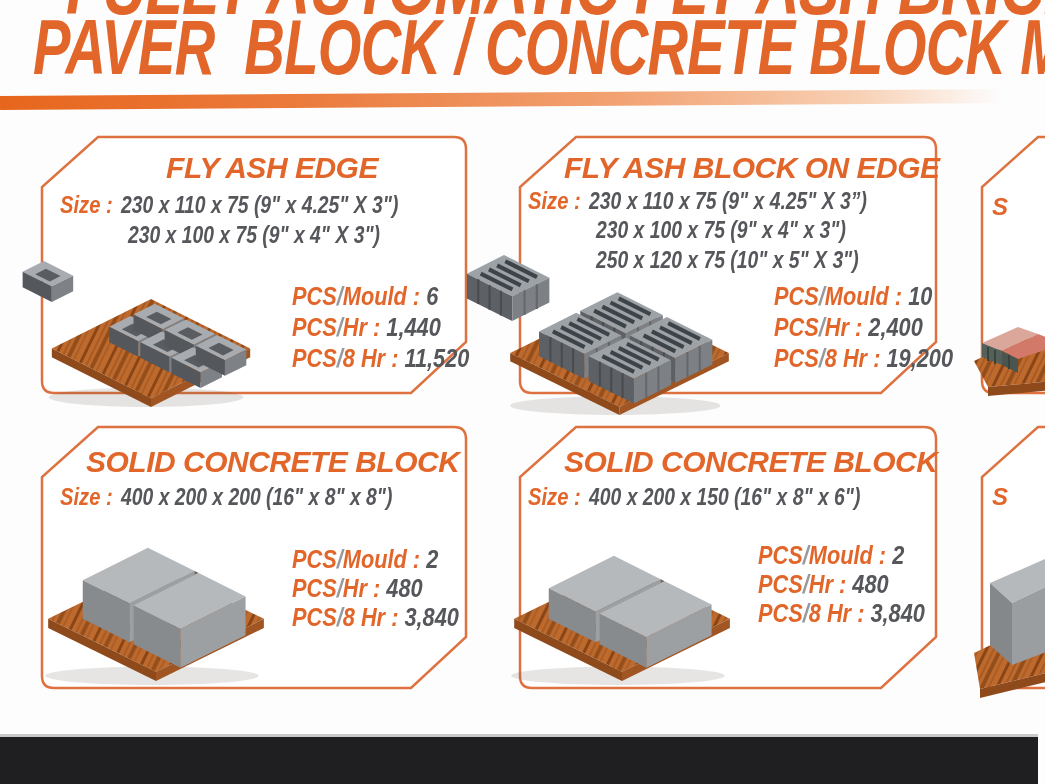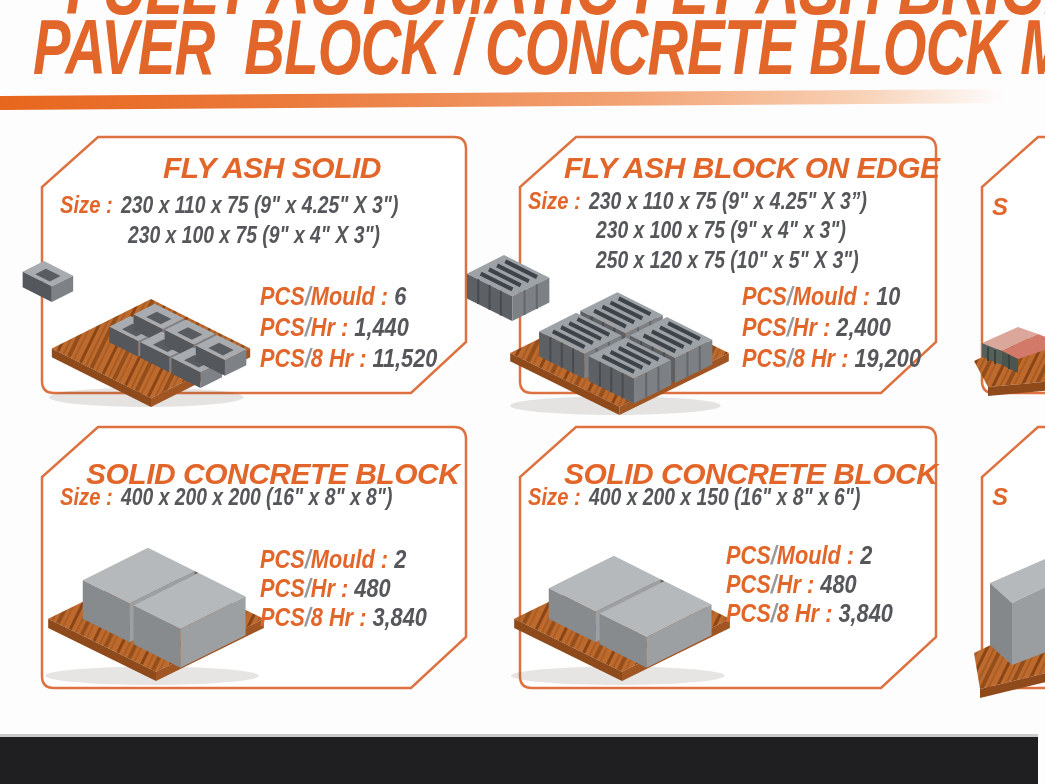--- a/index.html
+++ b/index.html
@@ -28,35 +28,35 @@
   .c2{left:518px;top:135px;width:420px;height:260px;}
   .c3{left:40px;top:425px;width:428px;height:265px;}
   .c4{left:518px;top:425px;width:420px;height:265px;}
   .p1{left:980px;top:135px;width:430px;height:260px;}
   .p2{left:980px;top:425px;width:430px;height:265px;}
   .outline{position:absolute;left:0;top:0;width:100%;height:100%;overflow:visible;}
   .card-title{
     position:absolute;top:16px;left:46px;right:10px;text-align:center;
     color:#e2662a;font-size:30px;letter-spacing:-0.5px;white-space:nowrap;
   }
-  .c3 .card-title,.c4 .card-title{top:20px;margin-top:12px;}
+  .c3 .card-title,.c4 .card-title{top:20px;}
   .size-row,.size-extra{
     position:absolute;white-space:pre;font-size:23px;
     transform:scaleX(0.84);transform-origin:left top;color:#55575b;
   }
   .size-label{color:#e2662a;font-size:24px;margin-right:10px;}
   .c1 .size-row{left:20px;top:56px;}
   .c1 .size-extra{left:88px;top:87px;}
   .c2 .size-row{left:10px;top:52px;}
   .c2 .size-extra.e1{left:78px;top:82px;}
   .c2 .size-extra.e2{left:78px;top:112px;}
   .c3 .size-row{left:20px;top:58px;}
   .c4 .size-row{left:10px;top:58px;}
   .size-frag{position:absolute;left:12px;top:58px;color:#e2662a;font-size:24px;}
-  .stats{position:absolute;}
+  .stats{position:absolute;margin-left:32px;}
   .c1 .stats{left:220px;top:146px;}
   .c2 .stats{left:224px;top:146px;}
   .c3 .stats{left:220px;top:120px;}
   .c4 .stats{left:208px;top:116px;}
   .stat-row{
     display:block;white-space:pre;font-size:25px;line-height:31px;
     transform:scaleX(0.87);transform-origin:left top;
   }
   .c3 .stat-row,.c4 .stat-row{line-height:29px;}
   .o{color:#e2662a;}
@@ -91,21 +91,21 @@
   </svg>
 
   <div class="hdr-line hdr-line1">FULLY AUTOMATIC FLY ASH BRICK</div>
   <div class="hdr-line hdr-line2">PAVER  BLOCK / CONCRETE BLOCK MA</div>
   <div class="stripe"></div>
 
   <div class="card c1">
     <svg class="outline" viewBox="0 0 428 260" preserveAspectRatio="none">
       <path d="M58 2 L414 2 Q426 2 426 14 L426 207 L371 258 L14 258 Q2 258 2 246 L2 52 Z" fill="#ffffff" stroke="#dd7240" stroke-width="2.5"></path>
     </svg>
-    <div class="card-title">FLY ASH SOLID</div>
+    <div class="card-title">FLY ASH EDGE</div>
     <div class="size-row"><span class="size-label">Size :</span><span>230 x 110 x 75 (9" x 4.25" X 3")</span></div>
     <div class="size-extra">230 x 100 x 75 (9" x 4" X 3")</div>
     <svg class="illus" viewBox="0 0 220 150">
       <ellipse cx="105" cy="140" rx="100" ry="10" fill="rgba(90,80,70,0.15)"></ellipse>
       <polygon points="8,90 110,39 212,90 110,141" fill="url(#wood)"></polygon>
       <polygon points="8,90 110,141 110,150 8,99" fill="#8f4a1c"></polygon>
       <polygon points="110,141 212,90 212,99 110,150" fill="#a05522"></polygon>
       <g id="b1">
         <polygon points="0,0 30,15 8,26 -22,11" fill="#a8acb0"></polygon>
         <polygon points="-22,11 8,26 8,42 -22,27" fill="#54585d"></polygon>

